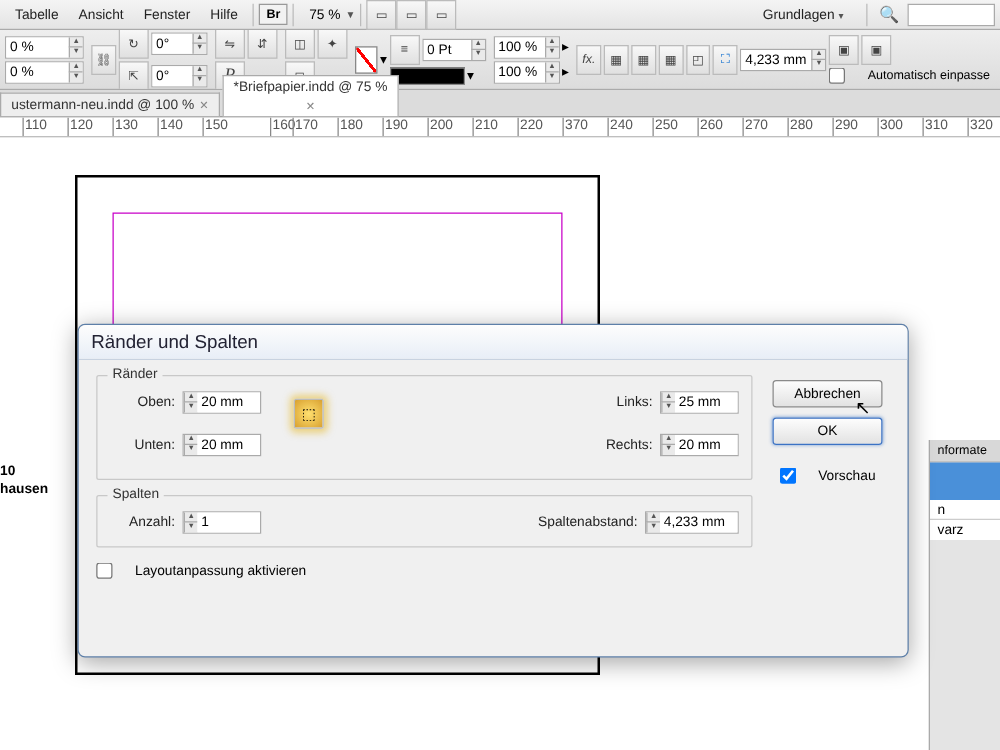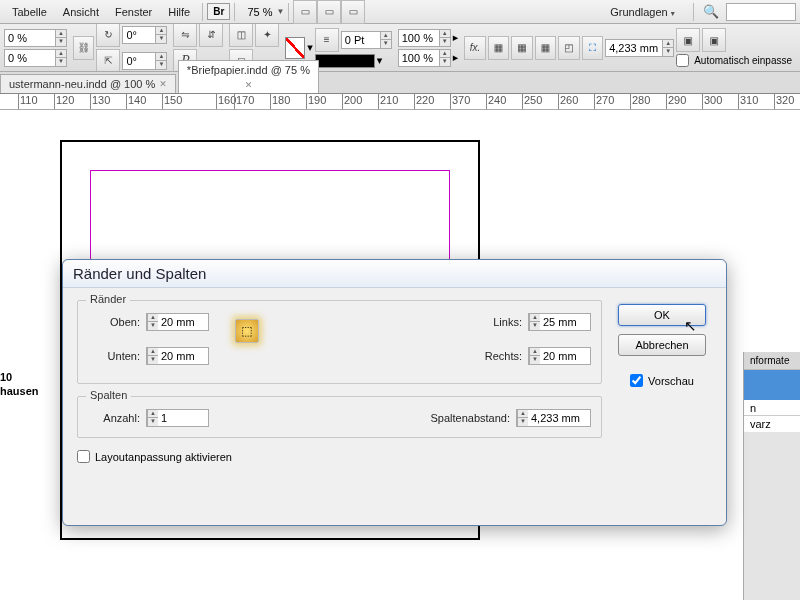--- a/index.html
+++ b/index.html
@@ -47,21 +47,21 @@
 .groupbox { border: 1px solid #c8c8c8; border-radius: 2px; padding: 12px 10px 10px; position: relative; margin-bottom: 12px; }
 .groupbox .legend { position: absolute; top: -8px; left: 8px; background: #f0f0f0; padding: 0 4px; color: #333; }
 .fieldrow { display: flex; align-items: center; gap: 6px; margin-bottom: 8px; }
 .fieldrow .lbl { text-align: right; color: #222; }
 .margins { display: flex; gap: 20px; }
 .margins .col { display: flex; flex-direction: column; gap: 8px; }
 .margins .col .fieldrow .lbl { width: 52px; }
 .link-btn { width: 24px; height: 24px; border: 1px solid #bbb; background: radial-gradient(#ffe070,#d8a030); border-radius: 2px; box-shadow: 0 0 6px 3px rgba(230,180,20,.5); margin: 6px 0 0 6px; display: flex; align-items: center; justify-content: center; font-size: 12px; }
 .btn { width: 88px; height: 22px; background: linear-gradient(#fdfdfd,#e2e2e2); border: 1px solid #8a8a8a; border-radius: 3px; font-size: 11px; cursor: pointer; }
 .btn.primary { border: 1px solid #3b72c4; box-shadow: 0 0 3px rgba(60,120,200,.7); }
-.checkbox-row { display: flex; align-items: center; gap: 5px; margin-top: 6px; }
+.checkbox-row { display: flex; align-items: center; gap: 18px; margin-top: 6px; }
 .checkbox-row input { width: 13px; height: 13px; }
 .layoutopt { margin-top: 4px; }
 .cursor { position: absolute; left: 684px; top: 317px; font-size: 15px; color: #000; pointer-events: none; z-index: 100;}
 .info-left { position: absolute; left: 0; top: 370px; width: 58px; font-size: 11px; color: #000; line-height: 1.3; }
 .info-left b { font-weight: bold; }
 </style>
 </head>
 <body>
 
 <div class="menubar">
@@ -348,22 +348,22 @@
               </div>
             </div>
         </div>
       </div>
       <div class="checkbox-row layoutopt">
         <input type="checkbox" style="">
         <span>Layoutanpassung aktivieren</span>
       </div>
     </div>
     <div class="rightcol">
+      <button class="btn">Abbrechen</button>
       <button class="btn primary">OK</button>
-      <button class="btn">Abbrechen</button>
       <div class="checkbox-row" style="margin-top:10px">
         <input type="checkbox" checked="" style="">
         <span>Vorschau</span>
       </div>
     </div>
   </div>
 </div>
 
 <div class="cursor">↖</div>
 

